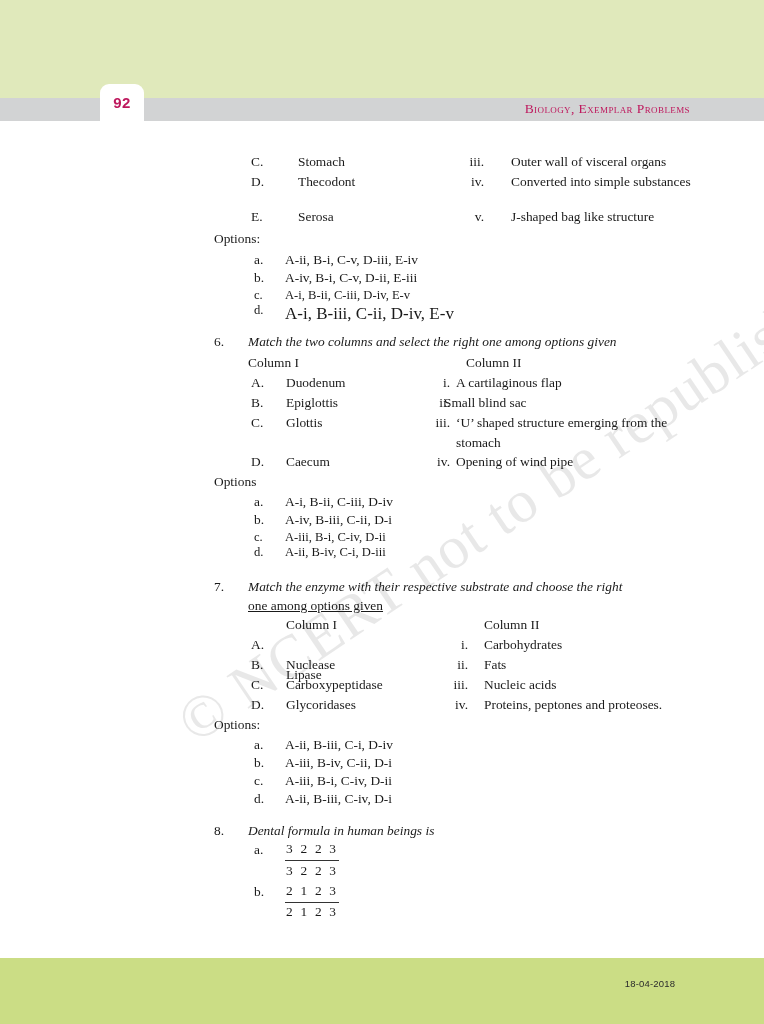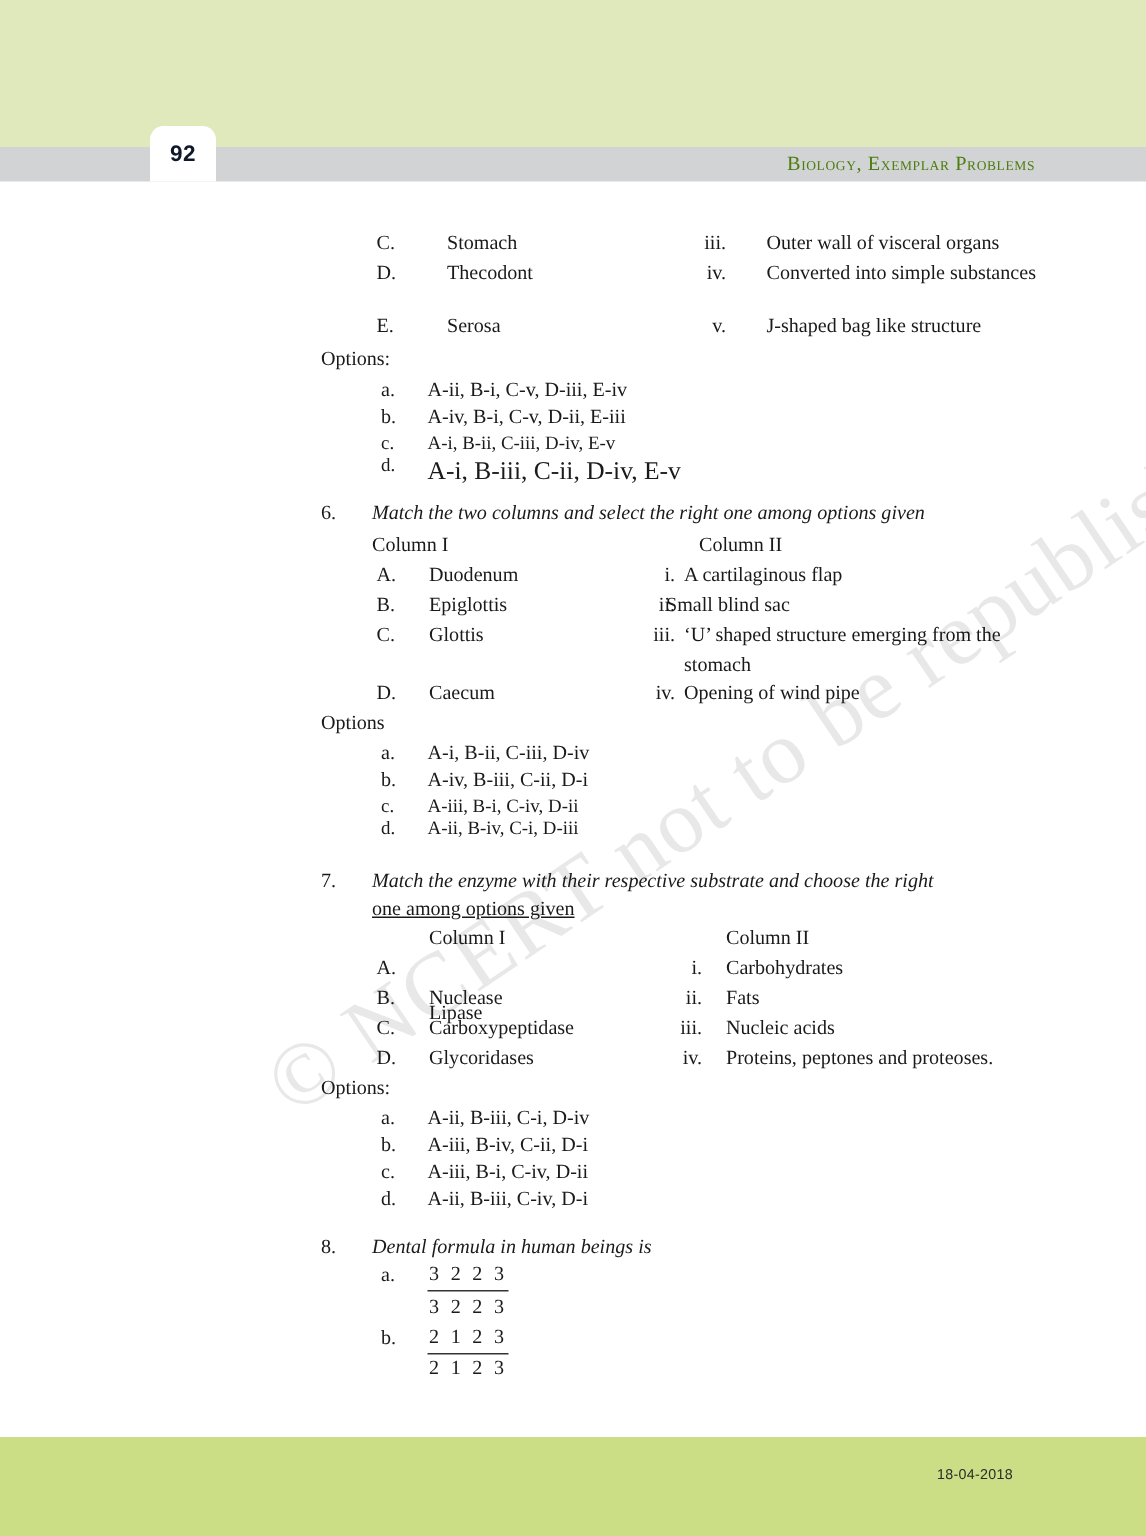--- a/index.html
+++ b/index.html
@@ -40,32 +40,32 @@
     background: #ffffff;
     border-radius: 9px 9px 0 0;
     display: flex;
     align-items: center;
     justify-content: center;
   }
   .page-num-box span {
     font-family: "Liberation Sans", sans-serif;
     font-weight: bold;
     font-size: 15px;
-    color: #0f172a;
+    color: #be185d;
     letter-spacing: 0.3px;
   }
   .running-head {
     position: absolute;
     top: 101px;
     right: 74px;
     font-family: "Liberation Serif", serif;
     font-size: 13.5px;
     font-variant: small-caps;
     letter-spacing: 0.4px;
-    color: #4d7c0f;
+    color: #be185d;
     white-space: nowrap;
   }
 
   
   .bottom-band {
     position: absolute;
     left: 0;
     top: 958px;
     width: 764px;
     height: 66px;

